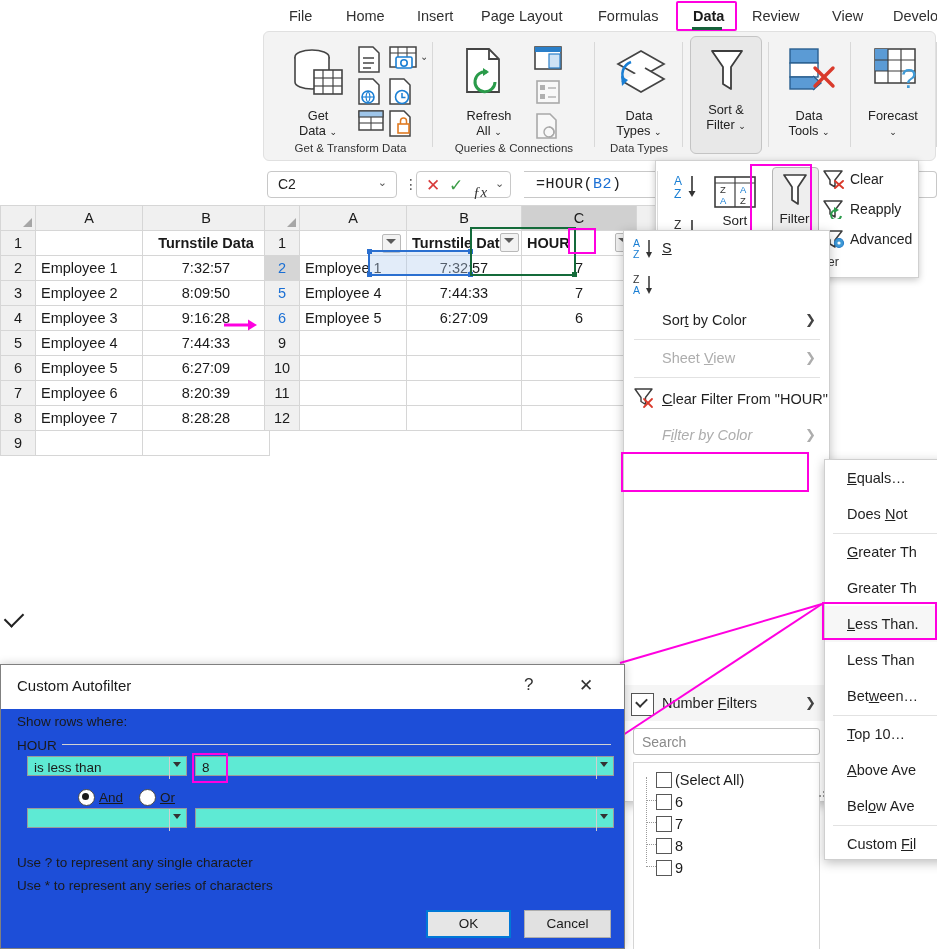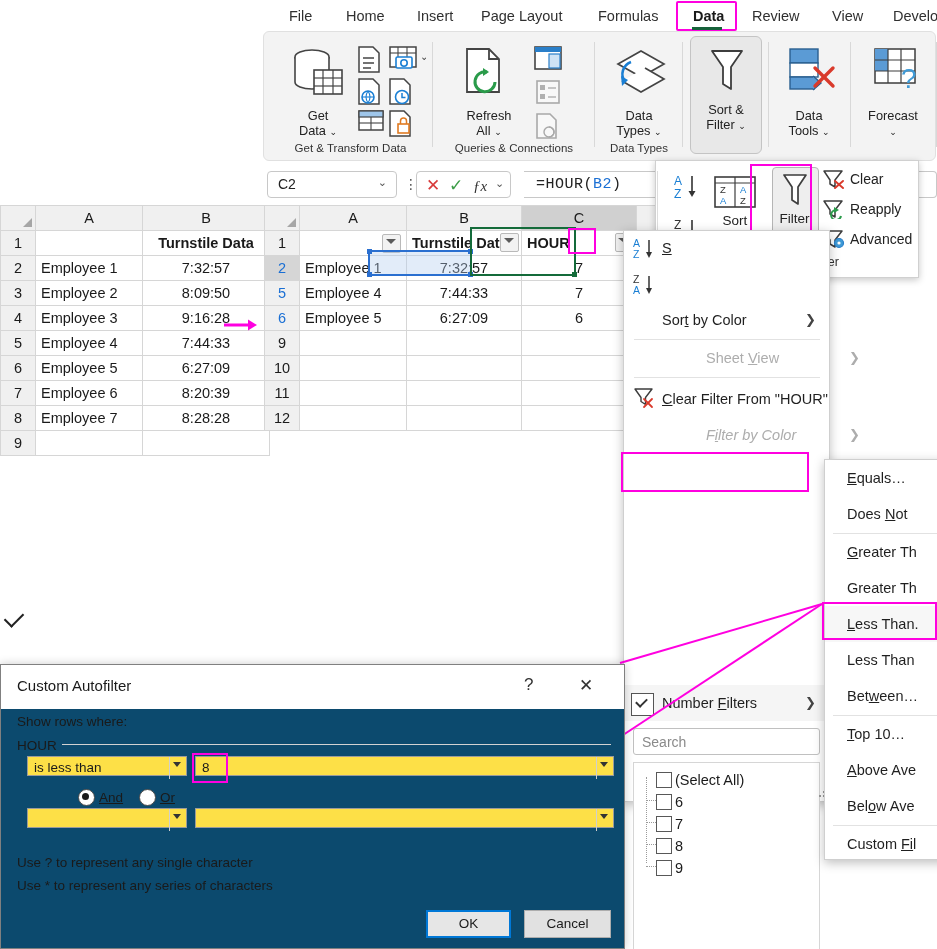--- a/index.html
+++ b/index.html
@@ -33,21 +33,21 @@
   
   #namebox{left:267px;top:171px;width:130px;height:27px;background:#fff;border:1px solid #c8c8c8;
     border-radius:4px;box-sizing:border-box;}
   #namebox-txt{position:absolute;left:10px;top:4px;font-size:14px;color:#222;}
   #namebox-chev{position:absolute;right:9px;top:4px;font-size:11px;color:#555;}
   #fb-dots{left:404px;top:176px;font-size:14px;color:#555;letter-spacing:0;}
   #fxbox{left:416px;top:171px;width:95px;height:27px;background:#fff;border:1px solid #c8c8c8;
     border-radius:4px;box-sizing:border-box;}
   #fx-x{position:absolute;left:9px;top:3px;font-size:17px;color:#d83b3b;font-weight:500;}
   #fx-check{position:absolute;left:32px;top:3px;font-size:17px;color:#3c9d47;font-weight:500;}
-  #fx-fx{position:absolute;left:56px;top:6px;font-size:15px;font-style:italic;
+  #fx-fx{position:absolute;left:56px;top:12px;font-size:15px;font-style:italic;
      font-family:"Liberation Serif","DejaVu Serif",serif;color:#333;}
   #fx-chev{position:absolute;left:78px;top:5px;font-size:11px;color:#555;}
   #formula{left:524px;top:171px;width:413px;height:27px;background:#fff;border:1px solid #c8c8c8;
     border-left:none;border-radius:0 4px 4px 0;box-sizing:border-box;}
   #formula-txt{position:absolute;left:12px;top:4px;font-size:15px;
      font-family:"Liberation Mono","DejaVu Sans Mono",monospace;color:#222;letter-spacing:0.5px;}
   .blue-ref{color:#1a6fd4;}
 
   
   table.grid{border-collapse:collapse;table-layout:fixed;background:#fff;}
@@ -97,21 +97,21 @@
   #sf-hl{left:750px;top:164px;width:62px;height:110px;border:2.5px solid #ff00e0;
      box-sizing:border-box;}
   .filterbtn-box{position:absolute;background:#eeeeee;border:1px solid #b5b5b5;border-radius:4px;}
   .sf-right-item{position:absolute;font-size:14px;color:#222;white-space:nowrap;}
 
   
   #fdrop{left:623px;top:230px;width:205px;height:570px;background:#fff;
      border:1px solid #cfcfcf;box-shadow:0 3px 10px rgba(0,0,0,.25);}
   .fitem{position:absolute;left:0;width:205px;height:34px;line-height:34px;
      font-size:14.5px;color:#1f1f1f;padding-left:38px;box-sizing:border-box;white-space:nowrap;}
-  .fitem.dis{color:#adadad;margin-left:44px;}
+  .fitem.dis{color:#adadad;}
   .fitem .arw{position:absolute;right:13px;top:0;font-size:13px;color:#444;}
   .fsep{position:absolute;left:10px;width:186px;height:1px;background:#e2e2e2;}
   .u{text-decoration:underline;}
   #nf-hl{left:621px;top:452px;width:188px;height:40px;border:2.5px solid #ff00e0;box-sizing:border-box;}
   #nf-row{position:absolute;left:0;top:454px;width:205px;height:36px;background:#f5f5f5;}
   #nf-chk{position:absolute;left:7px;top:462px;width:21px;height:21px;border:1.5px solid #555;background:#fff;}
   #nf-chk::after{content:"";position:absolute;left:4px;top:4px;width:9px;height:5px;
      border-left:2px solid #333;border-bottom:2px solid #333;transform:rotate(-45deg);}
 
   #searchbox{position:absolute;left:9px;top:497px;width:187px;height:27px;background:#fff;
@@ -130,29 +130,29 @@
   #nfsub{left:824px;top:459px;width:130px;height:399px;background:#fff;
      border:1px solid #cfcfcf;box-shadow:0 3px 10px rgba(0,0,0,.25);}
   .nfitem{position:absolute;left:0;width:130px;height:36px;line-height:36px;font-size:14.5px;
      color:#1f1f1f;padding-left:22px;box-sizing:border-box;white-space:nowrap;}
   .nfsep{position:absolute;left:8px;width:122px;height:1px;background:#e2e2e2;}
   #lt-hl{left:822px;top:602px;width:115px;height:38px;border:2.5px solid #ff00e0;box-sizing:border-box;}
   #lt-check{position:absolute;left:5px;top:612px;width:16px;height:9px;
      border-left:2px solid #222;border-bottom:2px solid #222;transform:rotate(-45deg);}
 
   
-  #dlg{left:0px;top:664px;width:625px;height:285px;background:#0c4a6e;
+  #dlg{left:0px;top:664px;width:625px;height:285px;background:#1d4ed8;
      border:1px solid #808080;box-sizing:border-box;box-shadow:0 0 9px rgba(0,0,0,.2);}
   #dlg-title{position:absolute;left:0;top:0;width:623px;height:44px;background:#ffffff;}
   #dlg-title-txt{position:absolute;left:16px;top:12px;font-size:15px;color:#1a1a1a;}
   #dlg-help{position:absolute;left:523px;top:10px;font-size:17px;color:#333;}
   #dlg-close{position:absolute;left:578px;top:10px;font-size:17px;color:#333;}
   .dlbl{position:absolute;font-size:13.5px;color:#1a1a1a;}
   #hr-line{position:absolute;left:62px;top:744px;width:549px;height:1px;background:#d2d2d2;}
-  .combo{position:absolute;background:#fde047;border:1px solid #9b9b9b;box-sizing:border-box;height:20px;}
+  .combo{position:absolute;background:#5eead4;border:1px solid #9b9b9b;box-sizing:border-box;height:20px;}
   .combo .cv{position:absolute;left:6px;top:3px;font-size:13.5px;color:#1a1a1a;}
   .combo .cc{position:absolute;right:5px;top:5px;width:0;height:0;border-style:solid;
      border-width:5px 4px 0 4px;border-color:#333 transparent transparent transparent;}
   .combo .cdiv{position:absolute;right:16px;top:0;width:1px;height:22px;background:#cfcfcf;}
   #val-hl{left:192px;top:753px;width:36px;height:30px;border:2.5px solid #ff00e0;box-sizing:border-box;}
   .radio{position:absolute;width:15px;height:15px;border:1.4px solid #4a4a4a;border-radius:50%;background:#fff;}
   .radio.on::after{content:"";position:absolute;left:3px;top:3px;width:7px;height:7px;
      background:#1a1a1a;border-radius:50%;}
   #dlg-ok{position:absolute;left:426px;top:910px;width:85px;height:28px;background:#e6e6e6;
      border:2px solid #0078d7;box-sizing:border-box;text-align:center;line-height:24px;font-size:13.5px;color:#1a1a1a;}

